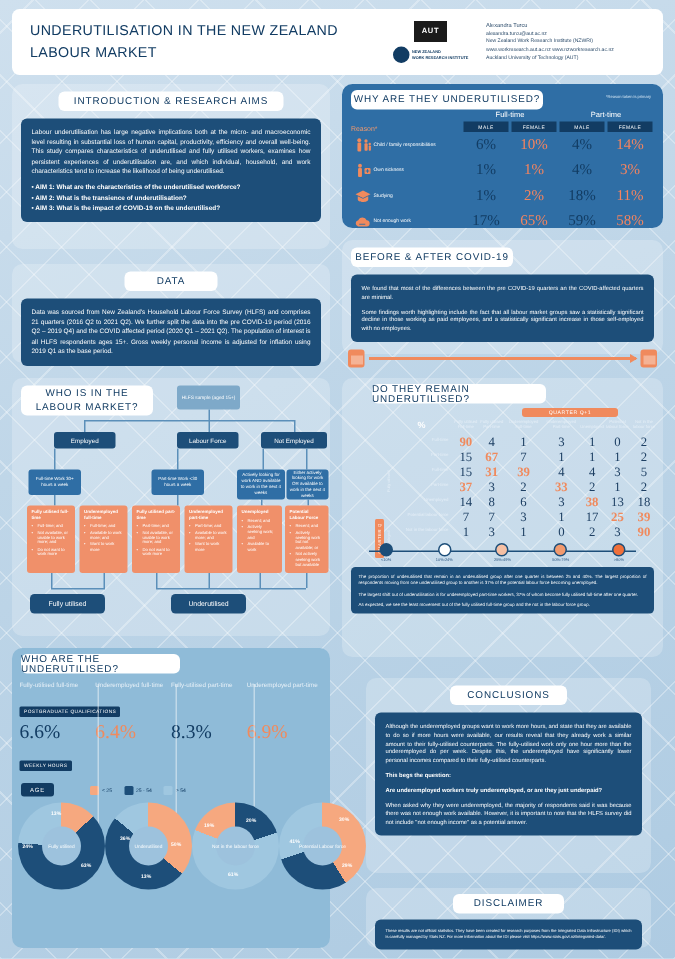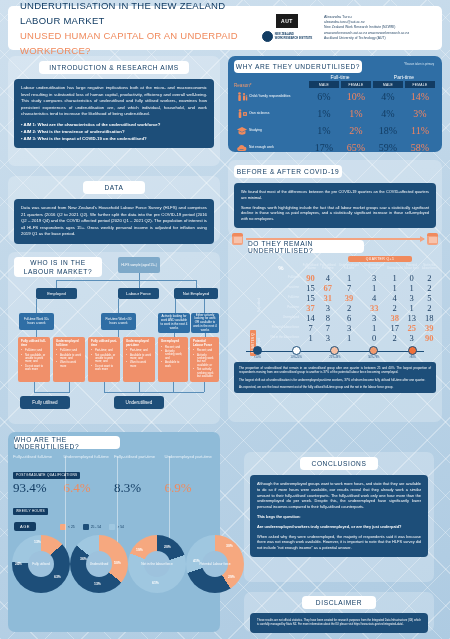--- a/index.html
+++ b/index.html
@@ -177,21 +177,20 @@
   .dc-body { font-size: 2.7px; line-height: 3.8px; text-align: justify; }
 </style>
 </head>
 <body>
 
 <div class="poster">
 
   <div class="header">
     <div class="hd-titles">
       <div class="hd-t1">UNDERUTILISATION IN THE NEW ZEALAND LABOUR MARKET</div>
-      <div class="hd-t2">UNUSED HUMAN CAPITAL OR AN UNDERPAID WORKFORCE?</div>
     </div>
     <div class="hd-logos">
       <div class="logo-aut">AUT</div>
       <div class="logo-nz">
         <div class="logo-nz-mark"></div>
         <div class="logo-nz-txt">
           <div>NEW ZEALAND</div>
           <div>WORK RESEARCH INSTITUTE</div>
         </div>
       </div>
@@ -416,21 +415,21 @@
       <div class="fc-line" style="left:165px; top:130px; width:1px; height:10px;"></div>
       <div class="fc-line" style="left:196px; top:130px; width:1px; height:10px;"></div>
       <div class="fc-line" style="left:26px; top:140px; width:36px; height:1px;"></div>
       <div class="fc-line" style="left:96px; top:140px; width:100px; height:1px;"></div>
 
       <div class="fc-final" style="left:12px; top:144px; width:50px; height:13px;">Fully utilised</div>
       <div class="fc-final" style="left:106px; top:144px; width:50px; height:13px;">Underutilised</div>
     </div>
   </div>
 
-  <div class="panel panel-frame" style="left:228px; top:236px; width:214px; height:186px;">
+  <div class="panel panel-frame" style="left:228px; top:252px; width:214px; height:186px;">
     <div class="cap" style="margin:4px 0 0 20px; width:116px;">DO THEY REMAIN UNDERUTILISED?</div>
 
     <div class="mx-qh" style="margin:3px 30px 2px 120px;">QUARTER Q+1</div>
 
     <div class="mx-q4" style="left:22px; top:120px;">QUARTER Q</div>
     <div class="mx-side" style="left:30px; top:76px;">Fully utilised</div>
     <div class="mx-side" style="left:30px; top:120px;">Underemployed</div>
 
     <table class="mx-tbl" style="margin-left:32px; width:178px;">
       <thead>
@@ -558,21 +557,21 @@
     <div style="display:flex; margin:5px 5px 0;">
       <div class="st-col-h" style="flex:1">Fully-utilised full-time</div>
       <div class="st-col-h" style="flex:1">Underemployed full-time</div>
       <div class="st-col-h" style="flex:1">Fully-utilised part-time</div>
       <div class="st-col-h" style="flex:1">Underemployed part-time</div>
     </div>
 
     <div style="margin:3px 5px 0;">
       <div class="st-tag">POSTGRADUATE QUALIFICATIONS</div>
       <div style="display:flex">
-        <div class="st-v dk" style="flex:1">93.4%</div>
+        <div class="st-v dk" style="flex:1">6.6%</div>
         <div class="st-v or" style="flex:1">6.4%</div>
         <div class="st-v dk" style="flex:1">8.3%</div>
         <div class="st-v or" style="flex:1">6.9%</div>
       </div>
     </div>
     <div style="margin:2px 5px 0;">
       <div class="st-tag">WEEKLY HOURS</div>
     </div>
 
     <div class="st-div" style="left:57px; top:24px; height:108px;"></div>

